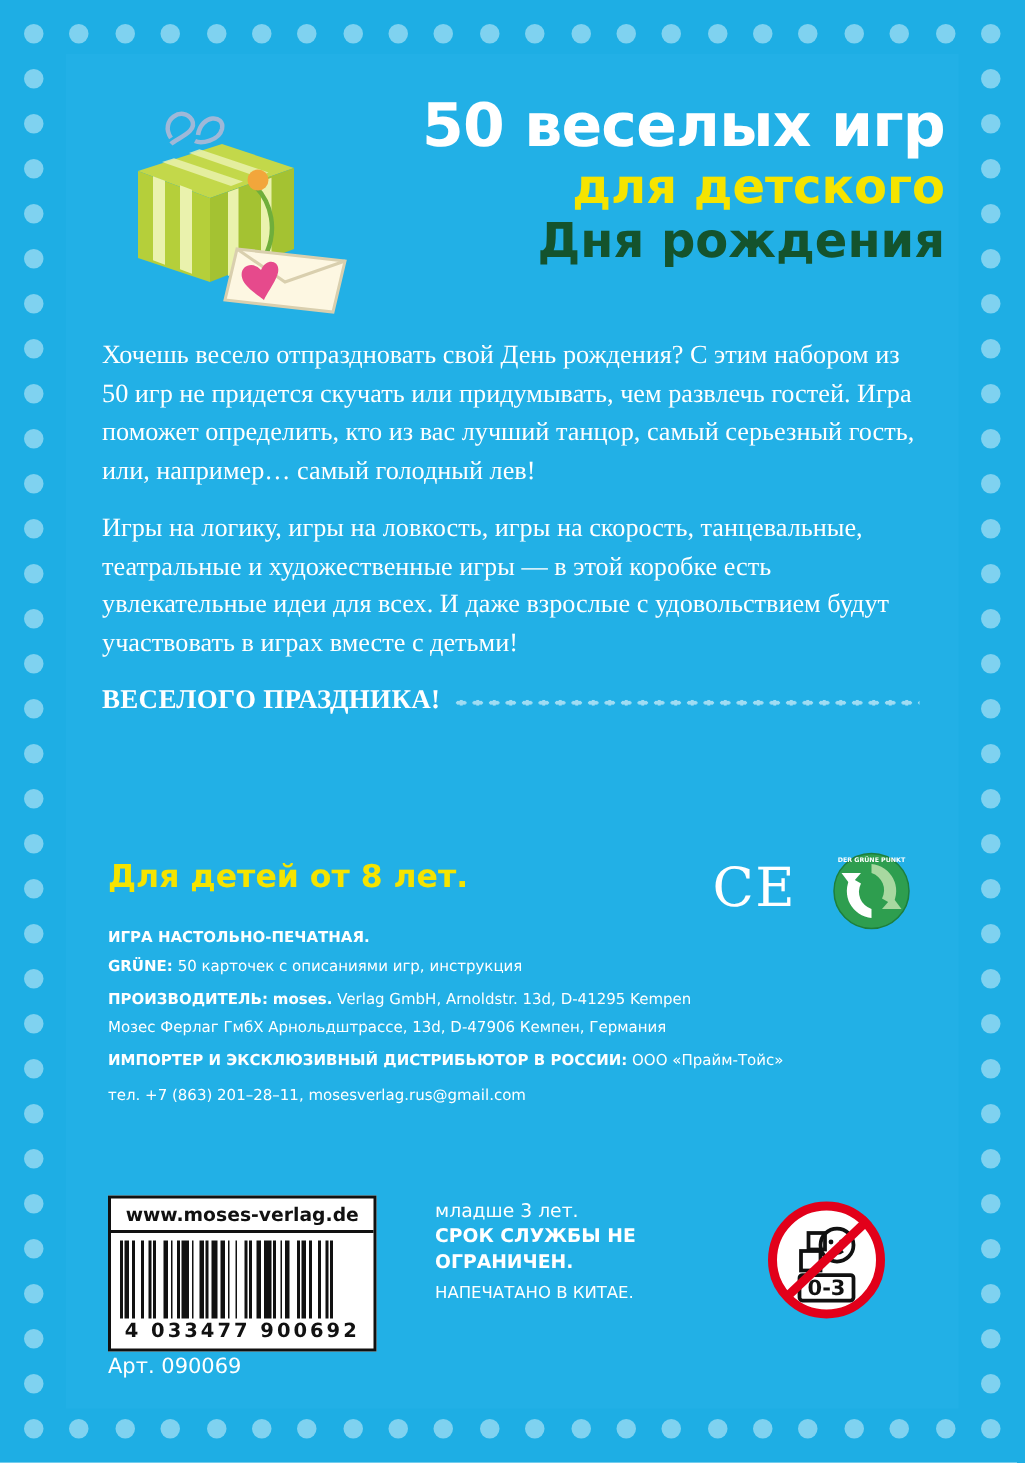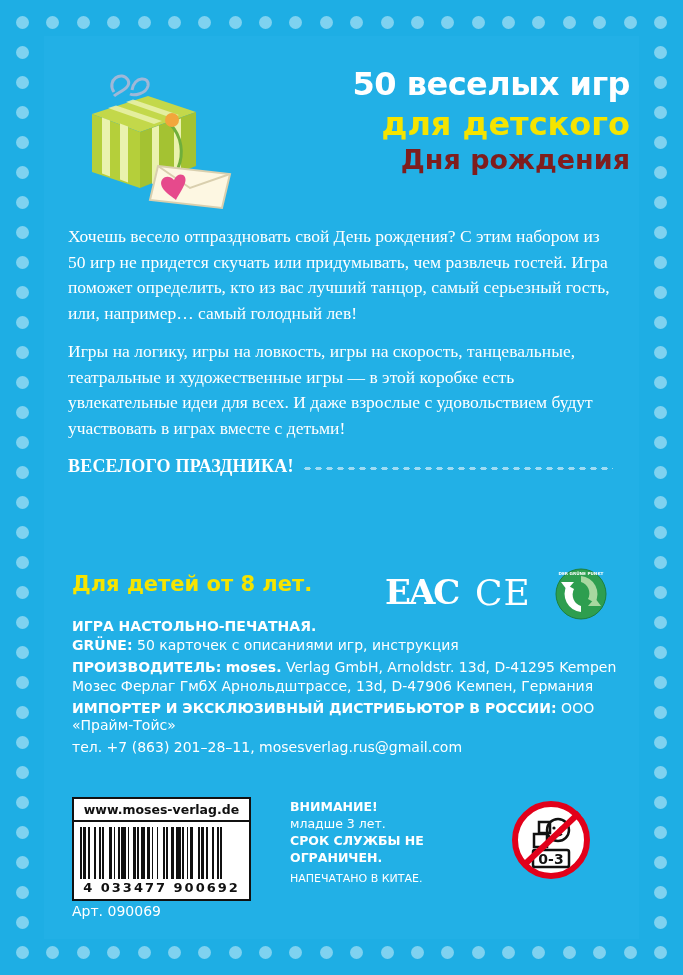--- a/index.html
+++ b/index.html
@@ -46,40 +46,40 @@
   .title-wrap {
     position: absolute;
     left: 255px;
     top: 62px;
     width: 375px;
     text-align: right;
   }
   .title-1 {
     font-family: "DejaVu Sans", sans-serif;
     font-weight: bold;
-    font-size: 32px;
+    font-size: 40px;
     line-height: 44px;
     color: #ffffff;
     letter-spacing: -0.5px;
     white-space: nowrap;
   }
   .title-2 {
     font-family: "DejaVu Sans", sans-serif;
     font-weight: bold;
     font-size: 32px;
     line-height: 36px;
     color: #f5e400;
     white-space: nowrap;
   }
   .title-3 {
     font-family: "DejaVu Sans", sans-serif;
     font-weight: bold;
-    font-size: 27px;
+    font-size: 32px;
     line-height: 36px;
-    color: #7f1d1d;
+    color: #14532d;
     white-space: nowrap;
   }
   
   .gift {
     position: absolute;
     left: 62px;
     top: 62px;
     width: 185px;
     height: 150px;
   }
@@ -156,21 +156,21 @@
     width: 52px; height: 52px;
   }
   
   .legal {
     position: absolute;
     left: 72px;
     top: 618px;
     width: 545px;
     color: #ffffff;
     font-family: "DejaVu Sans", sans-serif;
-    font-size: 14px;
+    font-size: 10px;
     line-height: 16.5px;
   }
   .legal .row { margin-bottom: 6px; }
   .legal b { font-weight: bold; }
   .legal .tight { margin-bottom: 2px; }
   
   .barcode-box {
     position: absolute;
     left: 72px;
     top: 797px;
@@ -402,21 +402,20 @@
     <p class="para-2">Игры на логику, игры на ловкость, игры на скорость, танцевальные, театральные и художественные игры — в этой коробке есть увлекательные идеи для всех. И даже взрослые с удовольствием будут участвовать в играх вместе с детьми!</p>
     <div class="hooray-row">
       <span class="hooray">ВЕСЕЛОГО ПРАЗДНИКА!</span>
       <span class="dotted-rule"></span>
     </div>
   </div>
 
   <div class="age-line">Для детей от 8 лет.</div>
 
   <div class="marks">
-    <span class="eac">ЕAC</span>
     <span class="ce">CE</span>
     <span class="gruene">
       <svg width="52" height="52" viewBox="0 0 52 52">
         <circle cx="26" cy="26" r="25" fill="#2e9e4f"></circle>
         <circle cx="26" cy="26" r="25" fill="none" stroke="#1d7f3c" stroke-width="1"></circle>
         <path d="M26 8 A18 18 0 0 1 40 35 L33 31 A12 12 0 0 0 26 14 Z" fill="#a8d8a0"></path>
         <path d="M26 44 A18 18 0 0 1 12 17 L19 21 A12 12 0 0 0 26 38 Z" fill="#ffffff"></path>
         <polygon points="40,30 46,38 33,38" fill="#a8d8a0"></polygon>
         <polygon points="12,22 6,14 19,14" fill="#ffffff"></polygon>
         <text x="26" y="6.5" font-size="4.2" fill="#ffffff" text-anchor="middle" font-family="DejaVu Sans, sans-serif" font-weight="bold">DER GRÜNE PUNKT</text>
@@ -506,21 +505,20 @@
         <i style="width: 1.6px; background: transparent;"></i>
         <i style="width: 1.6px; background: rgb(17, 17, 17);"></i>
         <i style="width: 3.2px; background: transparent;"></i>
       </div>
     <div class="barcode-digits">4 033477 900692</div>
   </div>
 
   <div class="art-no">Арт. 090069</div>
 
   <div class="warning">
-    <div class="hd">ВНИМАНИЕ!</div>
     <div>младше 3 лет.</div>
     <div class="block2">СРОК СЛУЖБЫ НЕ ОГРАНИЧЕН.</div>
     <div class="block3">НАПЕЧАТАНО В КИТАЕ.</div>
   </div>
 
   <div class="age-mark">
     <svg width="86" height="86" viewBox="0 0 86 86">
       <circle cx="43" cy="40" r="36" fill="#ffffff" stroke="#e2001a" stroke-width="6"></circle>
 
       <circle cx="50" cy="30" r="11" fill="none" stroke="#111" stroke-width="2.5"></circle>

